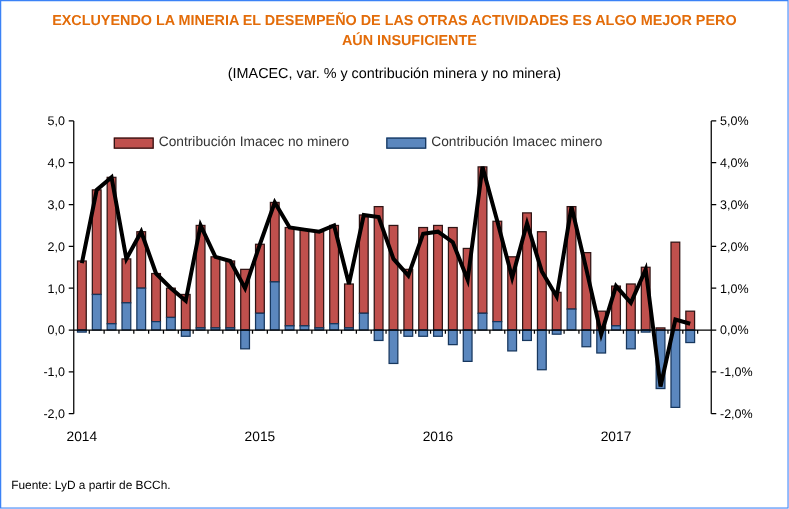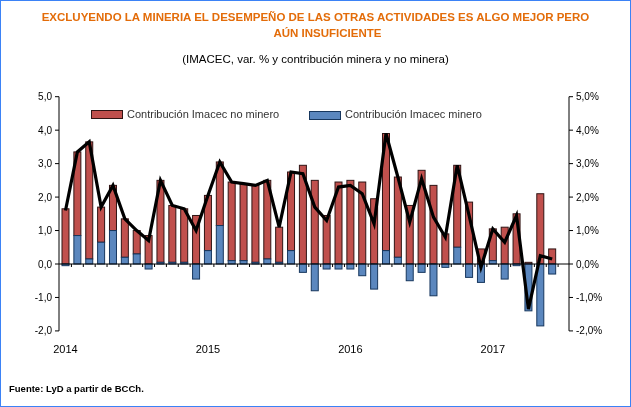--- a/index.html
+++ b/index.html
@@ -9,21 +9,21 @@
     font-family:"Liberation Sans", sans-serif;
   }
   #title-block{position:absolute;top:8px;left:0;width:100%;text-align:center;}
   .title-line{font-size:11.5px;font-weight:bold;line-height:16px;}
   #subtitle{font-size:11.5px;color:#000;margin-top:12px;}
   #chart-svg{position:absolute;left:0;top:0;}
   .legend-item{position:absolute;display:flex;align-items:center;gap:4px;height:12px;}
   .legend-swatch{width:32px;height:9px;box-sizing:border-box;}
   .legend-line-swatch{width:32px;height:3px;background:#000;}
   .legend-label{font-size:11px;color:#333;white-space:nowrap;}
-  #footer{position:absolute;left:8px;bottom:12px;font-size:9.5px;color:#000;font-weight:bold;}
+  #footer{position:absolute;left:8px;bottom:12px;font-size:9.5px;color:#000;}
 </style>
 </head>
 <body>
 
 <div id="frame">
 
   <div id="title-block">
     <div class="title-line" style="color: rgb(227, 108, 9);">EXCLUYENDO LA MINERIA EL DESEMPEÑO DE LAS OTRAS ACTIVIDADES ES ALGO MEJOR PERO</div>
     <div class="title-line" style="color: rgb(227, 108, 9); padding-left: 24px;">AÚN INSUFICIENTE</div>
     <div id="subtitle">(IMACEC, var. % y contribución minera y no minera)</div>
@@ -195,19 +195,19 @@
       <text x="64.5" y="351.92" text-anchor="middle" font-size="11px" font-family="Liberation Sans, sans-serif" fill="#000">2014</text>
       <text x="206.94" y="351.92" text-anchor="middle" font-size="11px" font-family="Liberation Sans, sans-serif" fill="#000">2015</text>
       <text x="349.38" y="351.92" text-anchor="middle" font-size="11px" font-family="Liberation Sans, sans-serif" fill="#000">2016</text>
       <text x="491.82" y="351.92" text-anchor="middle" font-size="11px" font-family="Liberation Sans, sans-serif" fill="#000">2017</text>
     </svg>
 
   <div class="legend-item" style="left:90px;top:107px;">
     <span class="legend-swatch" id="swatch-red" style="background: rgb(192, 80, 77); border: 1px solid rgb(47, 20, 20);"></span>
     <span class="legend-label">Contribución Imacec no minero</span>
   </div>
-  <div class="legend-item" style="left:308px;top:107px;align-items:flex-end;">
+  <div class="legend-item" style="left:308px;top:107px;">
     <span class="legend-swatch" id="swatch-blue" style="background: rgb(91, 135, 190); border: 1px solid rgb(23, 55, 94);"></span>
     <span class="legend-label">Contribución Imacec minero</span>
   </div>
 
   <div id="footer">Fuente: LyD a partir de BCCh.</div>
 </div>
 
 </body></html>

